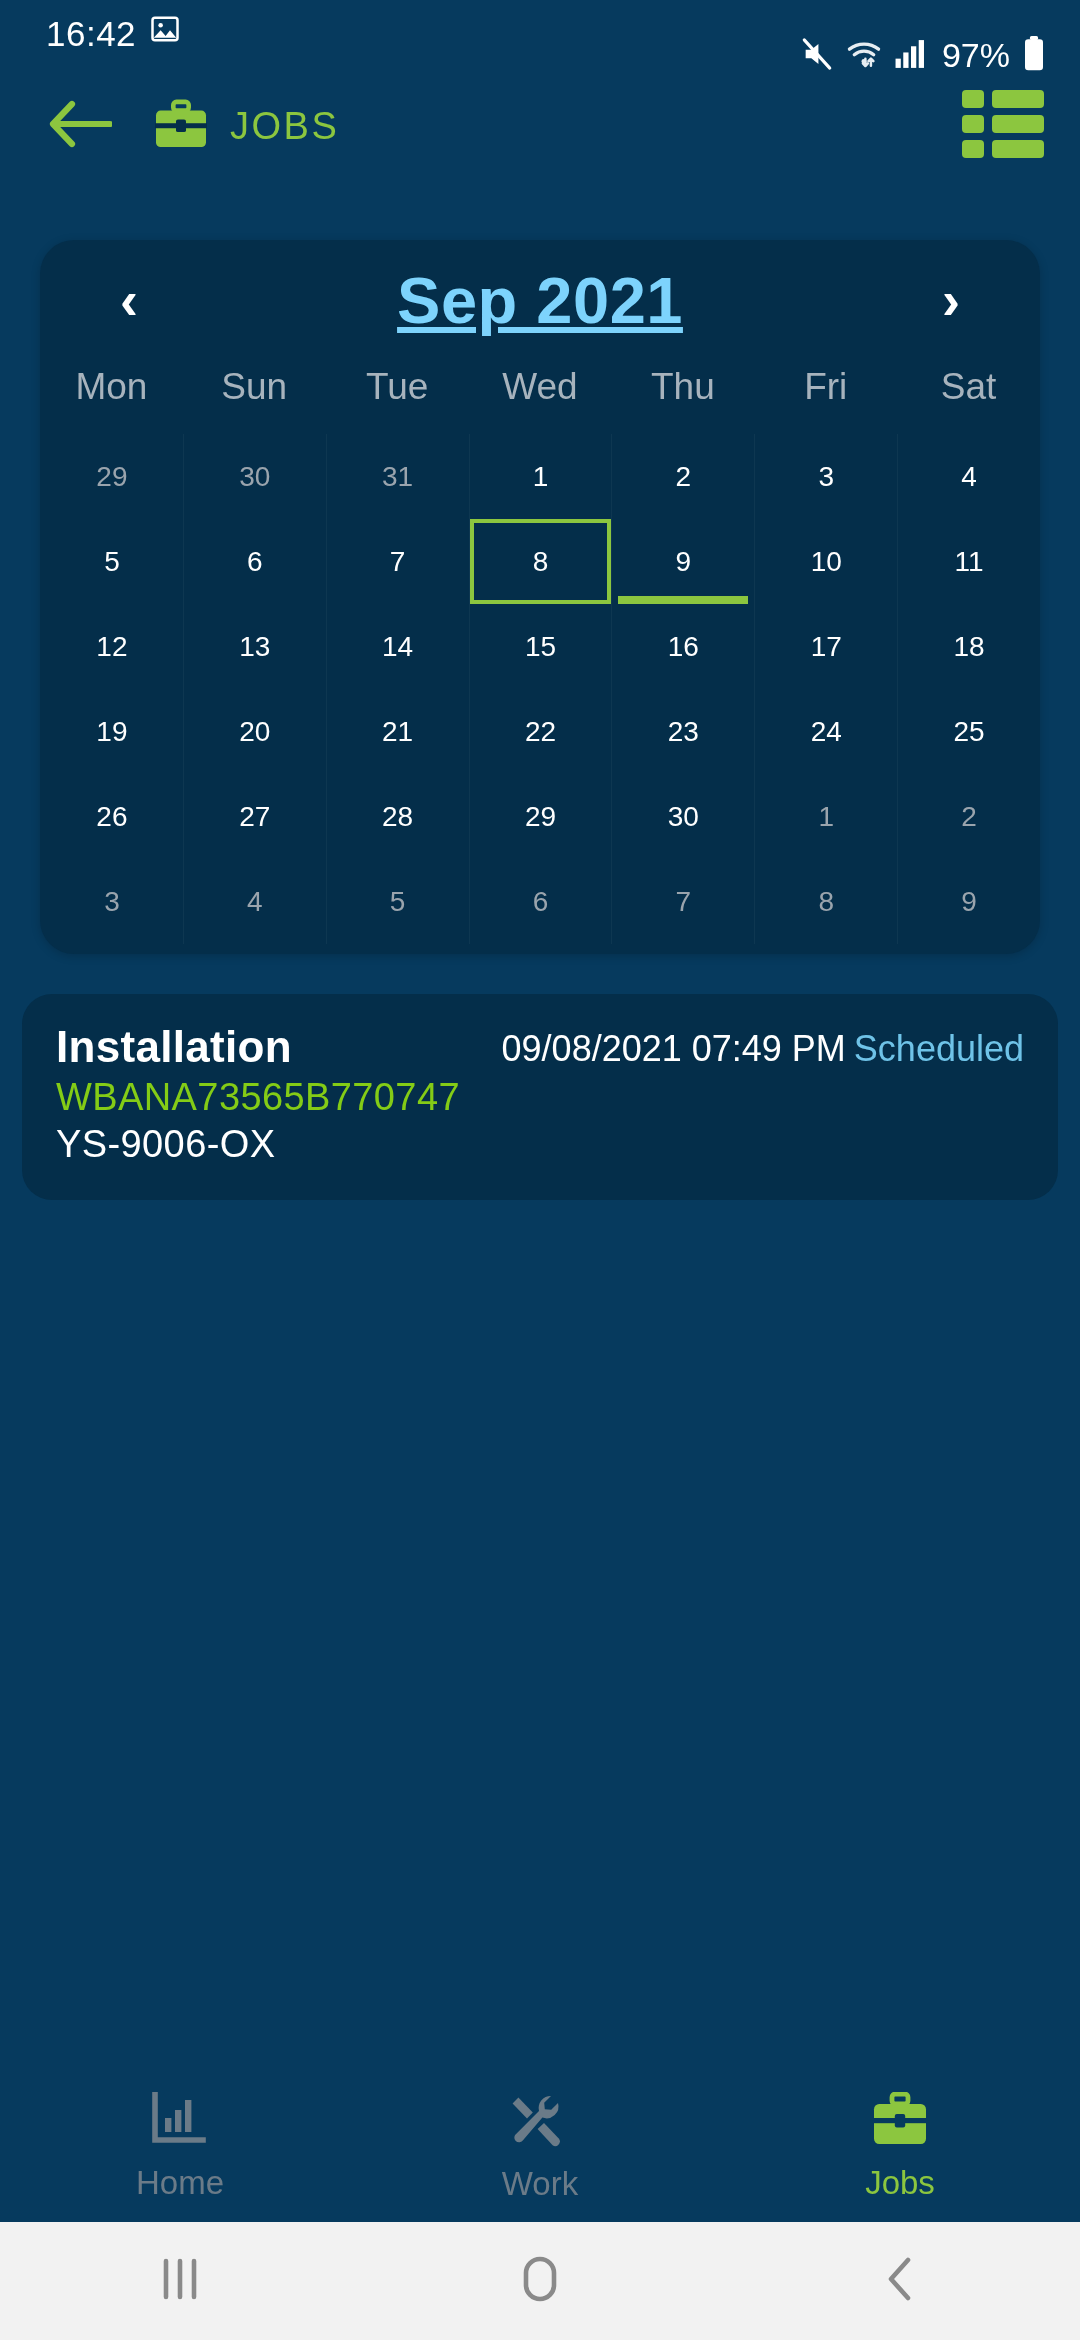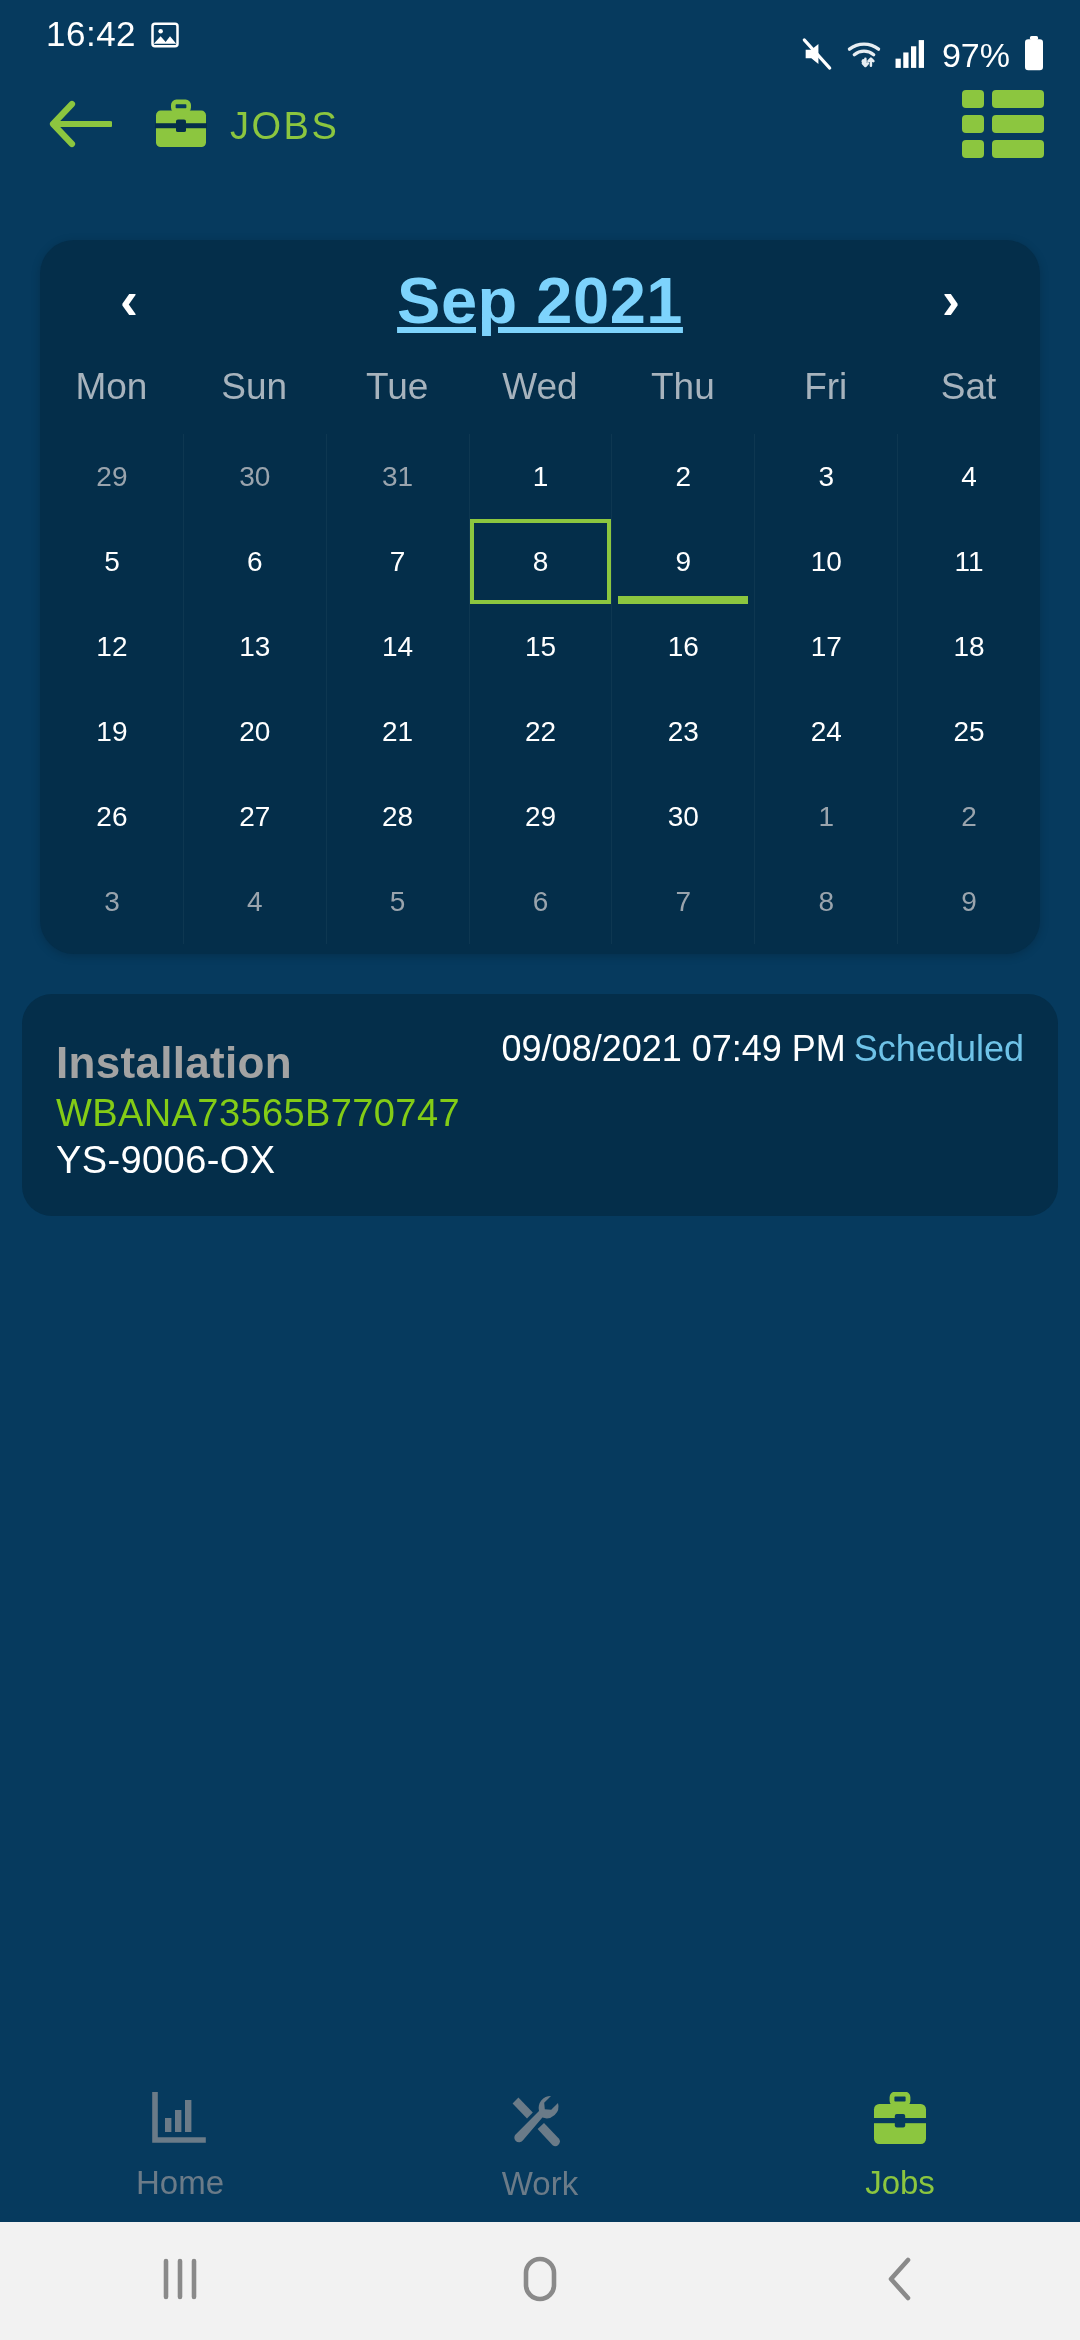--- a/index.html
+++ b/index.html
@@ -6,21 +6,21 @@
   html, body {
     width:1080px; height:2340px;
     background:#063a5e;
     font-family:"Liberation Sans", sans-serif;
     overflow:hidden;
   }
   #app { position:relative; width:1080px; height:2340px; background:#063a5e; display:flex; flex-direction:column; }
 
   
   .statusbar { height:68px; display:flex; align-items:center; justify-content:space-between; padding:0 34px 0 46px; color:#ffffff; }
-  .sb-left { display:flex; align-items:flex-end; gap:14px; }
+  .sb-left { display:flex; align-items:flex-start; gap:14px; }
   .sb-time { font-size:35px; font-weight:400; letter-spacing:.5px; color:#fff; }
   .sb-right { display:flex; align-items:center; gap:12px;margin-top:43px; }
   .sb-pct { font-size:34px; font-weight:500; color:#fff; margin-left:2px; }
   .ico { display:block; }
 
   
   .toolbar { height:116px; display:flex; align-items:center; padding:0 34px 0 44px; }
   .tb-back { width:72px; height:72px; display:flex; align-items:center; justify-content:center; }
   .tb-title-wrap { display:flex; align-items:center; gap:22px; margin-left:38px; }
   .tb-title { color:#8cc63f; font-size:38px; letter-spacing:2.5px; font-weight:400; }
@@ -59,21 +59,21 @@
 
   
   .job-card {
     margin:40px 22px 0 22px;
     background:#042e4a;
     border-radius:30px;
     padding:28px 34px 34px 34px;
     display:flex; justify-content:space-between; align-items:flex-start;
   }
   .job-left { display:flex; flex-direction:column; gap:4px; }
-  .job-type { color:#a3a3a3; font-size:44px; font-weight:700; letter-spacing:.3px;margin-top:16px; }
+  .job-type { color:#ffffff; font-size:44px; font-weight:700; letter-spacing:.3px; }
   .job-vin { color:#84cc16; font-size:38px; letter-spacing:.4px; }
   .job-ref { color:#ffffff; font-size:38px; letter-spacing:.4px; }
   .job-right { display:flex; align-items:flex-end; gap:8px; padding-top:6px; }
   .job-date { color:#ffffff; font-size:36px; }
   .job-status { color:#6fc3e8; font-size:36px; }
 
   .filler { flex:1; }
 
   
   .bottomnav { height:150px; display:flex; align-items:center; }

